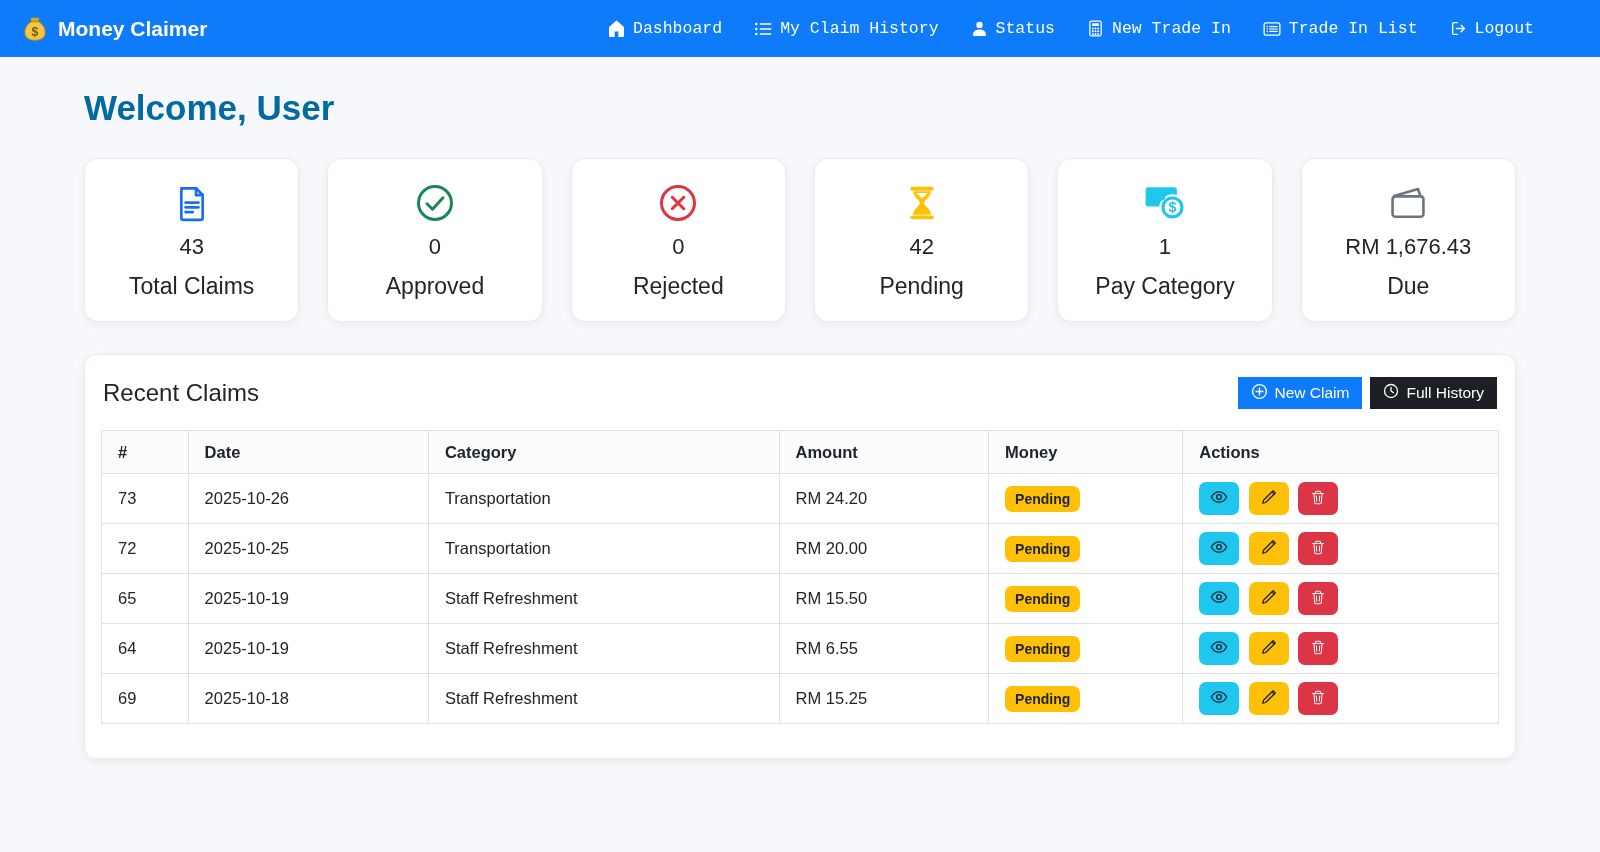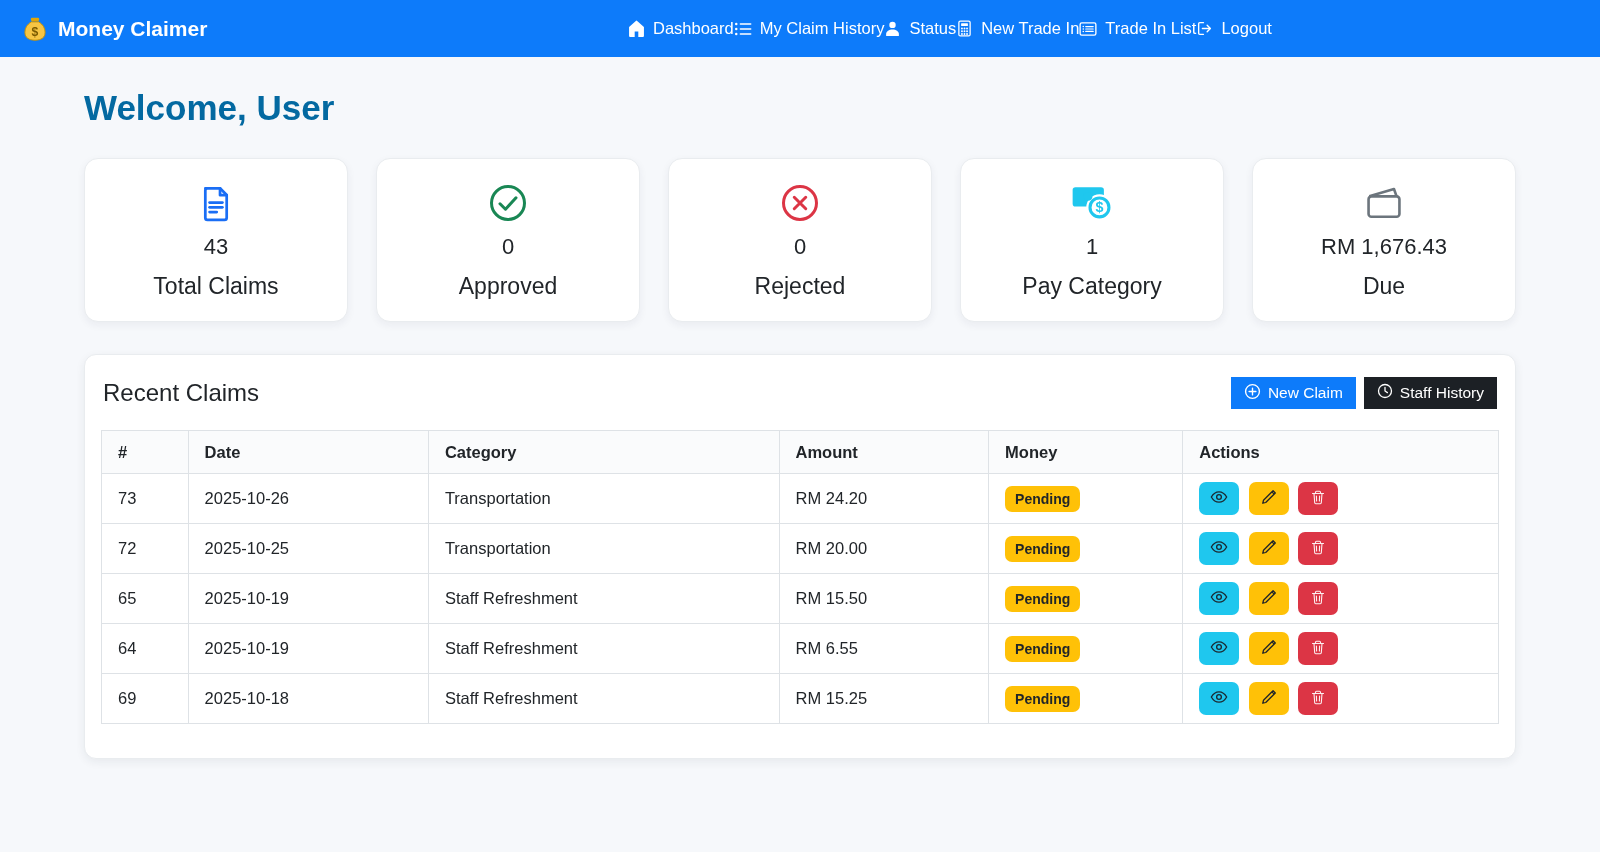--- a/index.html
+++ b/index.html
@@ -12,21 +12,21 @@
   }
 
   
   .navbar {
     height:57px; background:#0d7bfa;
     display:flex; align-items:center;
     padding:0 22px;
   }
   .brand { display:flex; align-items:center; gap:10px; color:#fff; font-size:21px; font-weight:700; cursor:pointer; }
   .brand svg { display:block; }
-  .nav-list { margin-left:auto; margin-right:24px; width:926px; display:flex; align-items:center; }
+  .nav-list { margin-left:auto; margin-right:44px; width:926px; display:flex; justify-content:space-between; align-items:center;font-family:Liberation Mono, monospace; }
   .nav-item { display:flex; align-items:center; gap:8px; color:#fff; font-size:16.5px; cursor:pointer; white-space:nowrap; }
   .nav-item svg { display:block; }
 
   
   .container { width:1432px; margin:0 auto; }
   .welcome { font-size:35px; font-weight:700; color:#0369a1; margin:31px 0 30px; }
 
   
   .stats-row { display:flex; gap:28px; }
   .stat-card {
@@ -213,20 +213,32 @@
       <div class="stat-icon">
         <svg width="40" height="40" viewBox="0 0 16 16" fill="none" stroke="#dc3545" stroke-width="1.2">
             <circle cx="8" cy="8" r="6.6"></circle>
             <path d="M5.7 5.7 10.3 10.3 M10.3 5.7 5.7 10.3" stroke-linecap="round"></path>
           </svg>
       </div>
       <div class="stat-value">0</div>
       <div class="stat-label">Rejected</div>
     </div>
 
+    <div class="stat-card">
+      <div class="stat-icon">
+        <svg width="36" height="38" viewBox="0 0 16 16" fill="#ffc107">
+            <rect x="2.8" y="0.8" width="10.4" height="1.7" rx=".85"></rect>
+            <rect x="2.8" y="13.5" width="10.4" height="1.7" rx=".85"></rect>
+            <path d="M4.1 2.8h7.8c0 2.9-2.9 3.6-2.9 5.2 0 1.6 2.9 2.3 2.9 5.2H4.1c0-2.9 2.9-3.6 2.9-5.2 0-1.6-2.9-2.3-2.9-5.2z"></path>
+            <polygon points="5.4,3.6 10.6,3.6 8,5.9" fill="#fff"></polygon>
+          </svg>
+      </div>
+      <div class="stat-value">42</div>
+      <div class="stat-label">Pending</div>
+    </div>
 
     <div class="stat-card">
       <div class="stat-icon">
         <svg width="44" height="40" viewBox="0 0 20 18">
           <rect x="1.2" y="1.8" width="14.2" height="8.8" rx="1.3" fill="#1fc7ee"></rect>
           <circle cx="13.4" cy="11" r="6" fill="#fff"></circle>
           <circle cx="8.2" cy="6" r="2" fill="#1fc7ee"></circle>
           <circle cx="13.4" cy="11" r="4.3" fill="#fff" stroke="#1fc7ee" stroke-width="1.4"></circle>
           <text x="13.4" y="13.3" font-size="6.5" font-weight="bold" text-anchor="middle" fill="#1fc7ee">$</text>
         </svg>
@@ -261,21 +273,21 @@
           </span>
           <span>New Claim</span>
         </button>
         <button class="btn btn-dark">
           <span>
             <svg width="16" height="16" viewBox="0 0 16 16" fill="none" stroke="#fff" stroke-width="1.3">
                 <circle cx="8" cy="8" r="6.5"></circle>
                 <path d="M8 4.5V8l2.4 1.6" stroke-linecap="round"></path>
               </svg>
           </span>
-          <span>Staff History</span>
+          <span>Full History</span>
         </button>
       </div>
     </div>
 
     <table class="claims-table">
       <thead>
         <tr>
           <th class="col-id">#</th>
           <th class="col-date">Date</th>
           <th class="col-cat">Category</th>

